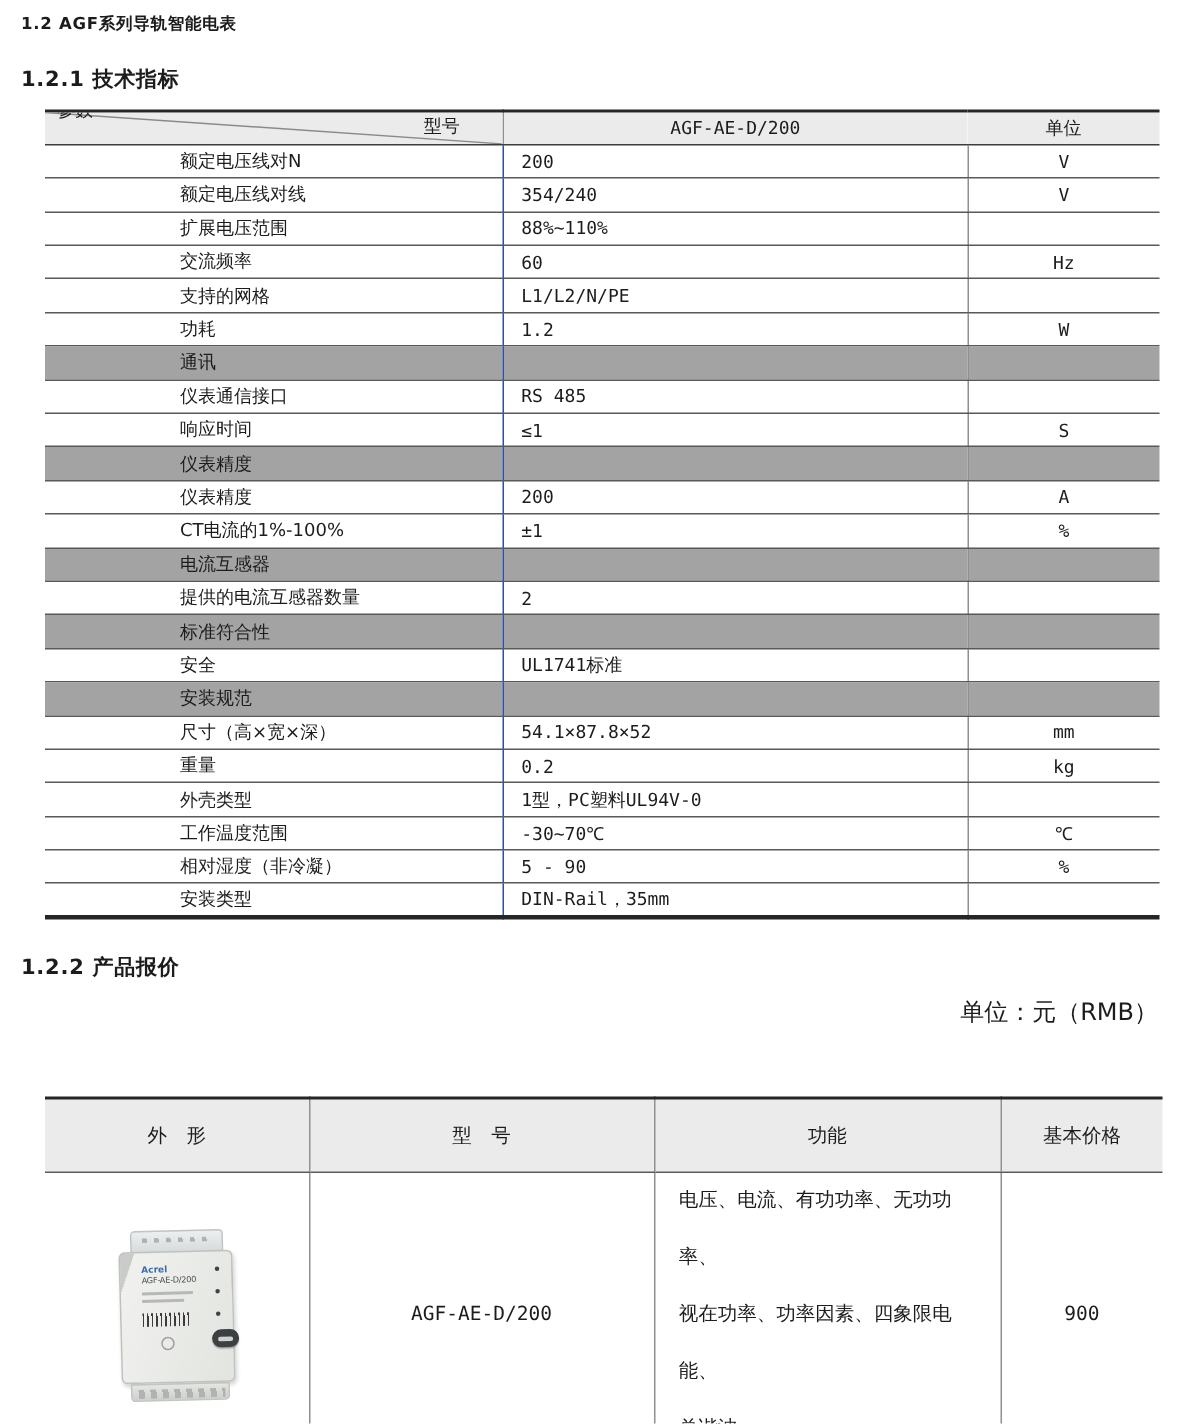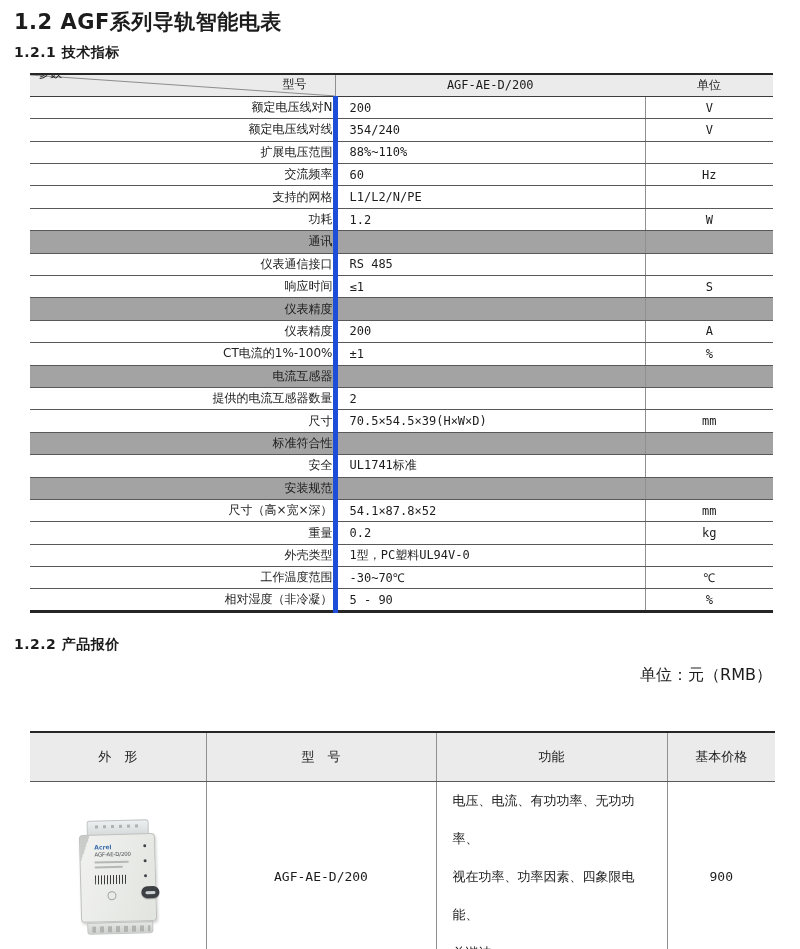--- a/index.html
+++ b/index.html
@@ -3,38 +3,38 @@
 <meta charset="utf-8">
 <style>
   * { margin:0; padding:0; box-sizing:border-box; }
   html,body { background:#ffffff; }
   body {
     width:800px; height:949px; position:relative;
     font-family:"DejaVu Sans","Liberation Sans",sans-serif;
     color:#1c1c1c; overflow:hidden;
   }
 
-  .title-1 { position:absolute; left:14px; top:8px;  font-size:21px; font-weight:bold; letter-spacing:.5px; }
+  .title-1 { position:absolute; left:14px; top:8px;  font-size:11px; font-weight:bold; letter-spacing:.5px; }
   .title-2 { position:absolute; left:14px; top:44px; font-size:14px; font-weight:bold; letter-spacing:.5px; }
   .title-3 { position:absolute; left:14px; top:636px; font-size:14px; font-weight:bold; letter-spacing:.5px; }
   .unit-note { position:absolute; right:28px; top:665px; font-size:16px; }
 
   
   table.spec {
     position:absolute; left:30px; top:73px; width:743px;
     border-collapse:collapse; table-layout:fixed;
     border-top:2px solid #262626; border-bottom:3px solid #262626;
   }
   table.spec tr { height:22.4px; }
   table.spec th, table.spec td {
     font-size:12px; font-weight:normal; vertical-align:middle;
     border-bottom:1px solid #595959; overflow:hidden; white-space:nowrap;
   }
   table.spec col.c1 { width:305px; } table.spec col.c2 { width:310px; } table.spec col.c3 { width:128px; }
-  table.spec td.param { padding-left:90px; text-align:right; border-right:5px solid #1d4ed8; }
+  table.spec td.param { padding-left:90px; text-align:left; border-right:1px solid #1d4ed8; }
   table.spec td.value { padding-left:12px; text-align:left; border-right:1px solid #909090;
                         font-family:"DejaVu Sans Mono","Liberation Mono",monospace; }
   table.spec td.unit  { text-align:center; font-family:"DejaVu Sans Mono","Liberation Mono",monospace; }
   table.spec tr.section-row td { background:#a3a3a3; }
   table.spec thead th { background:#ebebeb; border-bottom:1.5px solid #3d3d3d; }
   th.diag { position:relative; border-right:1px solid #909090; }
   th.diag svg { position:absolute; left:0; top:0; width:100%; height:100%; display:block; }
   th.diag .diag-model { position:absolute; top:1px;  right:28px; font-size:12px; }
   th.diag .diag-param { position:absolute; bottom:14px; left:8px;  font-size:12px; }
   th.hmodel { text-align:center; font-family:"DejaVu Sans Mono","Liberation Mono",monospace; }
@@ -182,25 +182,20 @@
       <tr class="section-row">
         <td class="param">电流互感器</td>
         <td class="value"></td>
         <td class="unit"></td>
       </tr>
       <tr>
         <td class="param">提供的电流互感器数量</td>
         <td class="value">2</td>
         <td class="unit"></td>
       </tr>
-      <tr>
-        <td class="param">尺寸</td>
-        <td class="value">70.5×54.5×39(H×W×D)</td>
-        <td class="unit">mm</td>
-      </tr>
       <tr class="section-row">
         <td class="param">标准符合性</td>
         <td class="value"></td>
         <td class="unit"></td>
       </tr>
       <tr>
         <td class="param">安全</td>
         <td class="value">UL1741标准</td>
         <td class="unit"></td>
       </tr>
@@ -226,20 +221,25 @@
       </tr>
       <tr>
         <td class="param">工作温度范围</td>
         <td class="value">-30~70℃</td>
         <td class="unit">℃</td>
       </tr>
       <tr>
         <td class="param">相对湿度（非冷凝）</td>
         <td class="value">5 - 90</td>
         <td class="unit">%</td>
+      </tr>
+      <tr>
+        <td class="param">安装类型</td>
+        <td class="value">DIN-Rail，35mm</td>
+        <td class="unit"></td>
       </tr>
     </tbody>
 </table>
 
 <div class="title-3">1.2.2 产品报价</div>
 <div class="unit-note">单位：元（RMB）</div>
 
 <table class="price">
   <colgroup>
       <col class="p1">

